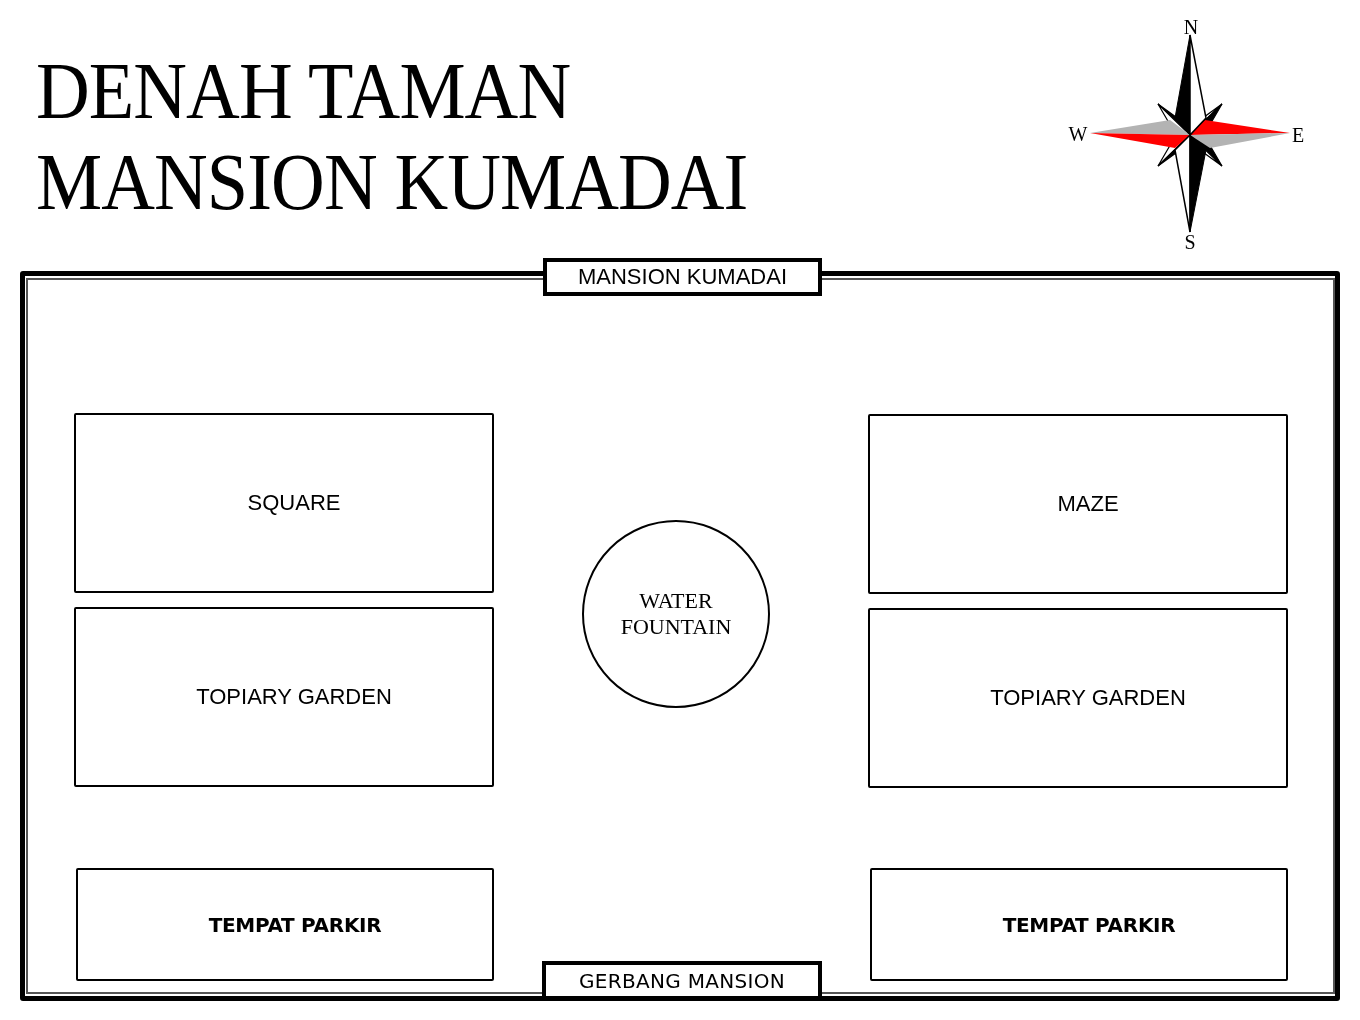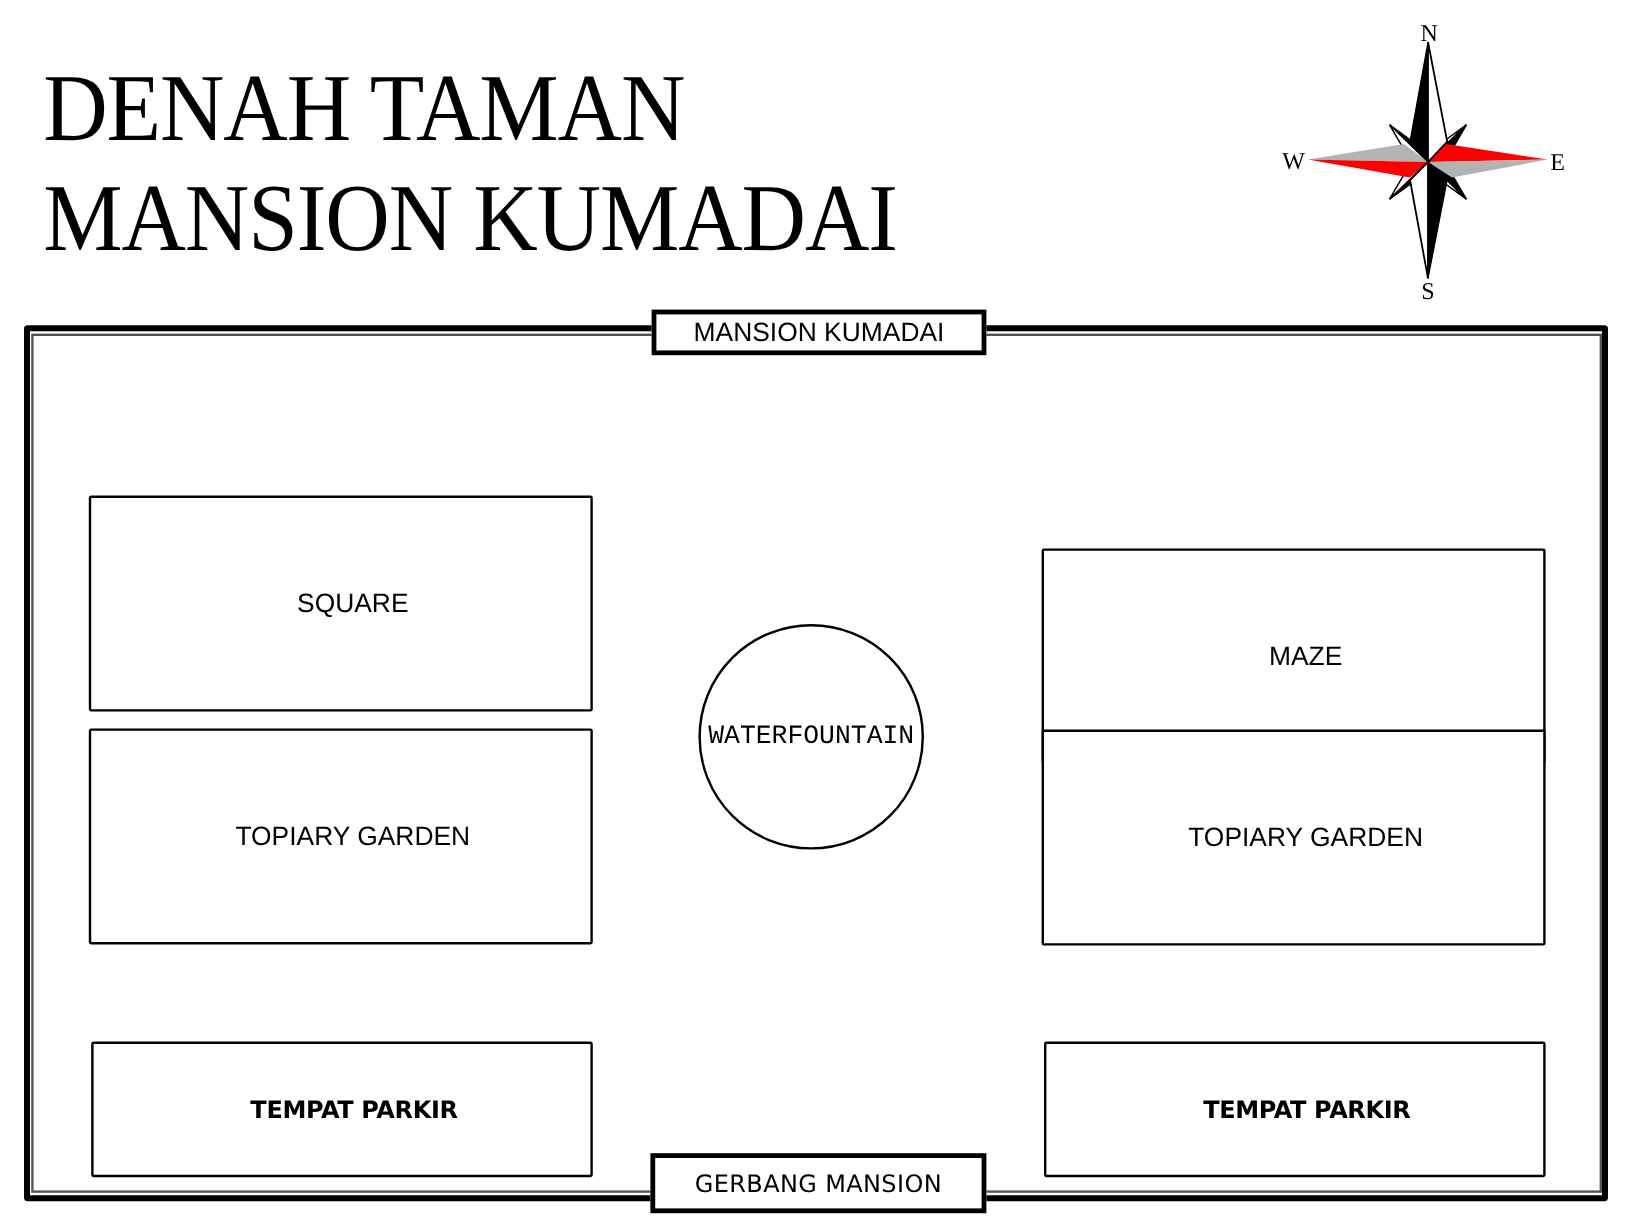--- a/index.html
+++ b/index.html
@@ -26,36 +26,36 @@
       box-sizing: border-box; border: 2px solid #555;
     }
 
     .label-tab {
       position: absolute; box-sizing: border-box; background: #fff;
       border: 4px solid #000; display: flex; align-items: center; justify-content: center;
       color: #000; white-space: nowrap;
     }
     .tab-top { left: 543px; top: 258px; width: 279px; height: 38px;
       font-family: "Liberation Sans", sans-serif; font-size: 22px; }
-    .tab-bottom { left: 542px; top: 961px; width: 280px; height: 50px;
+    .tab-bottom { left: 542px; top: 961px; width: 280px; height: 39px;
       font-family: "DejaVu Sans", sans-serif; font-size: 20px; letter-spacing: 0.3px; }
 
     .zone {
       position: absolute; box-sizing: border-box; border: 2px solid #000; border-radius: 2px;
       display: flex; align-items: center; justify-content: center; background: #fff;
       color: #000; text-align: center; padding-left: 20px;
     }
     .zone-sans { font-family: "Liberation Sans", sans-serif; font-size: 22px; }
     .zone-park { font-family: "DejaVu Sans", sans-serif; font-size: 20px; letter-spacing: -0.3px; font-weight: bold; }
 
     .fountain {
       position: absolute; left: 582px; top: 520px; width: 188px; height: 188px;
       box-sizing: border-box; border: 2px solid #000; border-radius: 50%;
-      display: flex; flex-direction: row; align-items: center; justify-content: center;
-      font-family: Liberation Mono, monospace; font-size: 22px; line-height: 26px; color: #000;
+      display: flex; flex-direction: column; align-items: center; justify-content: center;
+      font-family: Liberation Serif, serif; font-size: 22px; line-height: 26px; color: #000;
       background: #fff;
     }
   </style>
 </head>
 <body>
 
 <h1 class="title">
   <span>DENAH TAMAN</span>
   <span>MANSION KUMADAI</span>
 </h1>
@@ -96,21 +96,21 @@
 
 <div class="label-tab tab-top">MANSION KUMADAI</div>
 
 <div class="zone zone-sans" style="left:74px; top:413px; width:420px; height:180px;">
   <span>SQUARE</span>
 </div>
 <div class="zone zone-sans" style="left:74px; top:607px; width:420px; height:180px;">
   <span>TOPIARY GARDEN</span>
 </div>
 
-<div class="zone zone-sans" style="left:868px; top:414px; width:420px; height:180px;margin-top:43px;">
+<div class="zone zone-sans" style="left:868px; top:414px; width:420px; height:180px;">
   <span>MAZE</span>
 </div>
 <div class="zone zone-sans" style="left:868px; top:608px; width:420px; height:180px;">
   <span>TOPIARY GARDEN</span>
 </div>
 
 <div class="fountain">
   <span>WATER</span>
   <span>FOUNTAIN</span>
 </div>

